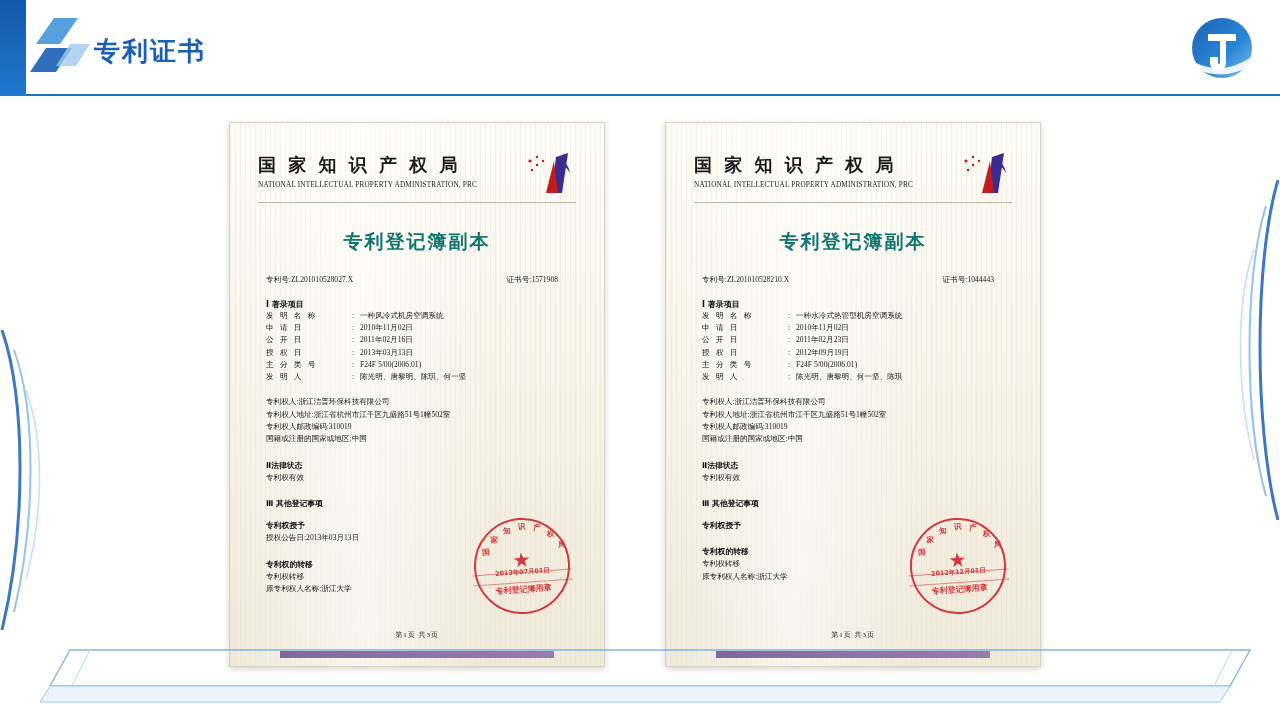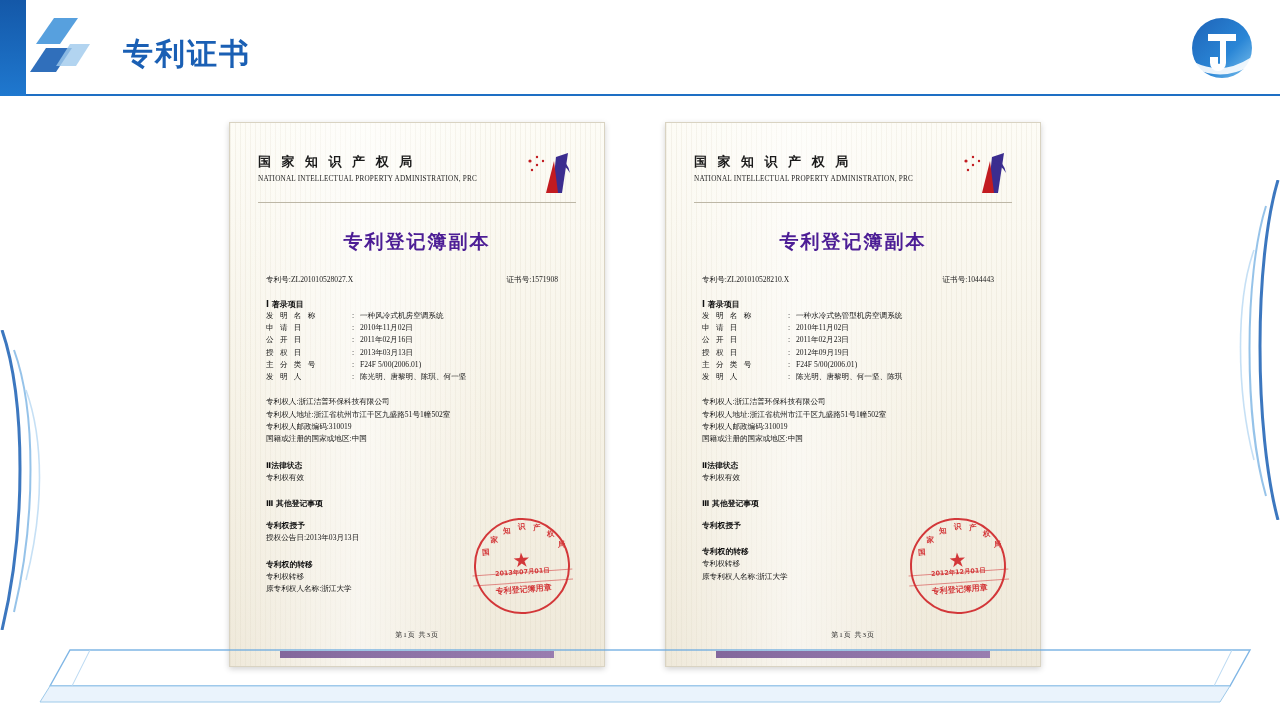--- a/index.html
+++ b/index.html
@@ -23,22 +23,22 @@
     border-bottom: 2px solid #1e6fc4;
   }
   .header-blue-block {
     position: absolute; left: 0; top: 0; width: 26px; height: 96px;
     background: linear-gradient(180deg,#1458a8 0%, #1f78cf 100%);
   }
   .header-slash {
     position: absolute; left: 26px; top: 14px; width: 64px; height: 62px;
   }
   .header-title {
-    position: absolute; left: 123px; top: 34px;
-    font-size: 30px; font-weight: bold; color: #1a5fb4;
+    position: absolute; left: 94px; top: 34px;
+    font-size: 26px; font-weight: bold; color: #1a5fb4;
     letter-spacing: 2px;
     font-family: "DejaVu Sans", sans-serif;
   }
   .header-logo {
     position: absolute; right: 26px; top: 16px; width: 64px; height: 64px;
   }
 
   
   .side-strokes { position: absolute; right: 0; top: 180px; width: 60px; height: 340px; }
   .left-strokes { position: absolute; left: 0; top: 330px; width: 60px; height: 300px; }
@@ -70,34 +70,34 @@
     padding: 30px 28px 0 28px;
   }
 
   .cert-org-row {
     display: flex; align-items: flex-start; justify-content: space-between;
     border-bottom: 1px solid #bdb7a6;
     padding-bottom: 5px;
   }
   .cert-org-cn {
     font-family: "DejaVu Sans", sans-serif;
-    font-size: 13px; font-weight: bold; color: #1b1b1b;
+    font-size: 18px; font-weight: bold; color: #1b1b1b;
     letter-spacing: 3px;
   }
   .cert-org-en {
     font-family: "Liberation Serif", serif;
     font-size: 7.2px; color: #222; letter-spacing: 0.2px; margin-top: 4px;
     white-space: nowrap;
   }
   .cert-emblem { width: 64px; height: 48px; flex: 0 0 auto; margin-top: -4px; }
 
   .cert-title {
     text-align: center;
     font-family: "DejaVu Sans", sans-serif;
-    font-size: 19px; font-weight: bold; color: #4c1d95;
+    font-size: 19px; font-weight: bold; color: #0f766e;
     letter-spacing: 2px;
     margin-top: 26px;
   }
 
   .cert-numrow {
     display: flex; justify-content: space-between;
     font-size: 7.6px; color: #1a1a1a; margin-top: 20px;
     font-family: "Liberation Serif", serif;
     padding: 0 4px 0 8px;
     text-align: right;

